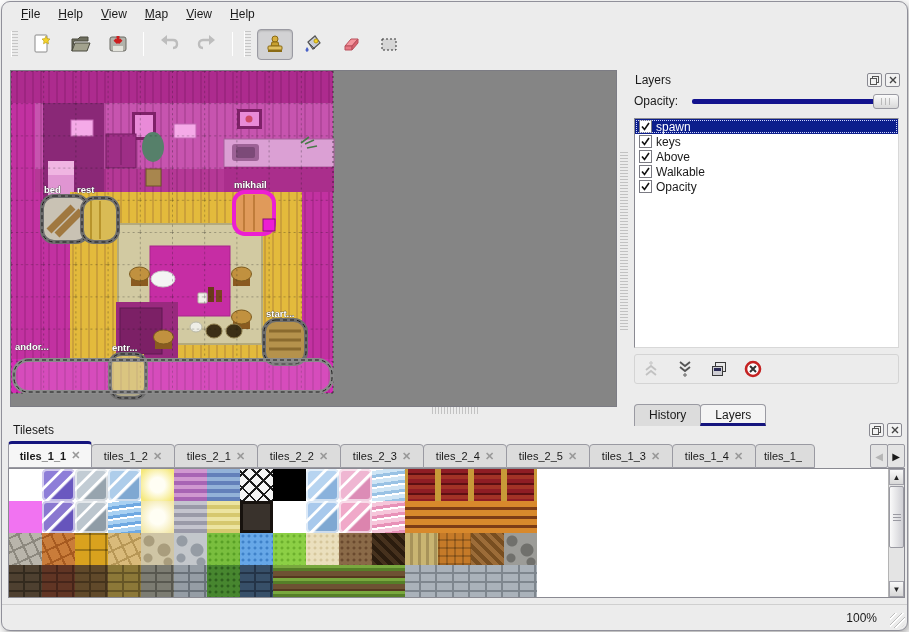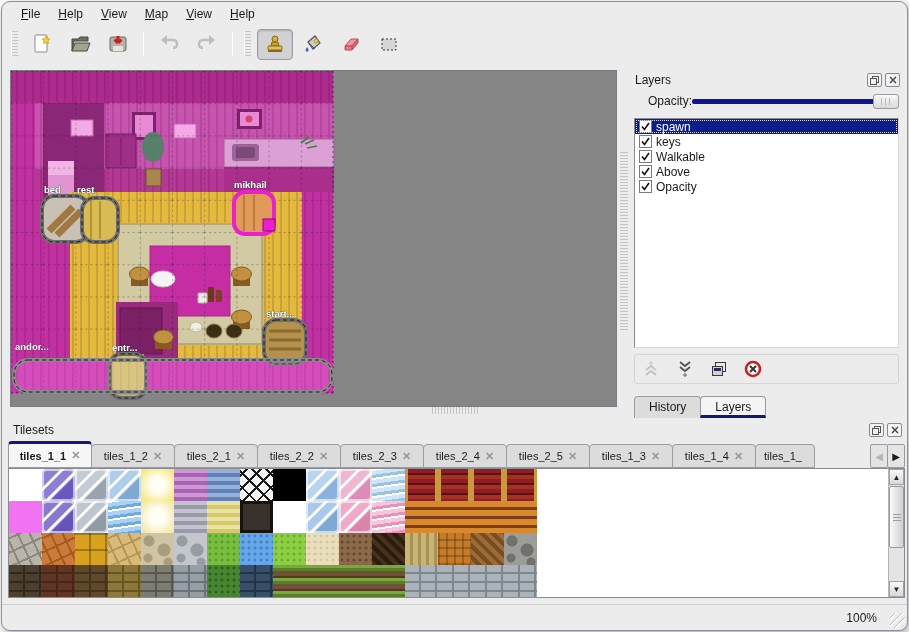--- a/index.html
+++ b/index.html
@@ -31,37 +31,37 @@
     background:repeating-linear-gradient(180deg,#c2c2c2 0 1px,transparent 1px 3px);}
   .split-h{position:absolute;left:430px;top:405px;width:46px;height:7px;
     background:repeating-linear-gradient(90deg,#c2c2c2 0 1px,transparent 1px 3px);}
   
   .dock-title{display:flex;align-items:center;height:20px;padding:0 3px 0 5px;}
   .dock-title .t{flex:1;}
   .mini-btn{width:15px;height:14px;margin-left:3px;display:flex;align-items:center;justify-content:center;
     border:1px solid #8a8a92;border-radius:2px;background:#f2f2f2;font-size:9px;color:#444;}
   .layers-dock{position:absolute;left:628px;top:68px;width:273px;height:342px;}
   .opacity-row{display:flex;align-items:center;height:22px;padding:2px 4px;}
-  .opacity-row .lbl{width:58px;text-align:right;}
+  .opacity-row .lbl{width:58px;}
   .slider{position:relative;flex:1;height:16px;}
   .slider .track{position:absolute;left:0;right:4px;top:6px;height:5px;background:#13138e;border-radius:2px;}
   .slider .handle{position:absolute;right:0;top:1px;width:26px;height:15px;border:1px solid #9a9aa2;border-radius:3px;
     background:linear-gradient(#fbfbfb,#d9d9d9);
     background-image:repeating-linear-gradient(90deg,transparent 0 3px,#b9b9b9 3px 4px),linear-gradient(#fbfbfb,#d9d9d9);
     background-clip:content-box,border-box;padding:3px 5px;}
   .layer-list{position:absolute;left:4px;right:4px;top:48px;height:230px;background:#fff;
     border:1px solid #8a8a92;border-bottom-color:#d8d8d8;border-right-color:#d8d8d8;overflow:hidden;}
   .layer-row{display:flex;align-items:center;height:15px;padding:0 2px;margin:0;}
   .layer-row .cb{width:13px;height:13px;background:#fff;border:1px solid #7a7a82;margin:0 4px 0 2px;flex:none;
     display:flex;align-items:center;justify-content:center;}
   .layer-row.selected{background:#0c1e8c;color:#fff;outline:1px dotted #cfd6ff;outline-offset:-2px;}
   .layer-btns{position:absolute;left:4px;right:4px;top:284px;height:30px;display:flex;align-items:center;
     border:1px solid #d4d4d4;border-radius:3px;padding:0 4px;gap:10px;background:#ececec;}
   .layer-btn{width:24px;height:24px;display:flex;align-items:center;justify-content:center;border-radius:3px;}
-  .panel-tabs{position:absolute;left:4px;top:326px;display:flex;}
+  .panel-tabs{position:absolute;left:4px;top:334px;display:flex;}
   .ptab{height:22px;padding:3px 14px;border:1px solid #9a9aa2;border-bottom:none;
     border-radius:4px 4px 0 0;background:#dcdcdc;margin-right:-1px;}
   .ptab.active{background:#f4f4f4;border-bottom:3px solid #15157e;padding-bottom:0;}
   
   .tilesets-dock{position:absolute;left:6px;top:418px;width:897px;height:181px;}
   .ts-tabs{display:flex;align-items:flex-end;height:27px;margin-top:1px;}
   .ts-tab{display:flex;align-items:center;justify-content:center;gap:5px;width:84px;height:24px;
     border:1px solid #9a9aa2;border-radius:4px 4px 0 0;background:#dcdcdc;margin-right:-1px;
     font-size:11px;white-space:nowrap;overflow:hidden;}
   .ts-tab.active{background:#f6f6f6;border-top:3px solid #15157e;height:27px;font-weight:bold;}
@@ -368,29 +368,29 @@
             </svg>
           </span>
         <span>keys</span>
       </div>
       <div class="layer-row">
         <span class="cb">
             <svg width="9" height="9" viewBox="0 0 9 9">
               <path d="M1 4.5l2.5 3L8 1" fill="none" stroke="#111" stroke-width="1.6"></path>
             </svg>
           </span>
-        <span>Walkable</span>
+        <span>Above</span>
       </div>
       <div class="layer-row">
         <span class="cb">
             <svg width="9" height="9" viewBox="0 0 9 9">
               <path d="M1 4.5l2.5 3L8 1" fill="none" stroke="#111" stroke-width="1.6"></path>
             </svg>
           </span>
-        <span>Above</span>
+        <span>Walkable</span>
       </div>
       <div class="layer-row">
         <span class="cb">
             <svg width="9" height="9" viewBox="0 0 9 9">
               <path d="M1 4.5l2.5 3L8 1" fill="none" stroke="#111" stroke-width="1.6"></path>
             </svg>
           </span>
         <span>Opacity</span>
       </div>
     </div>

